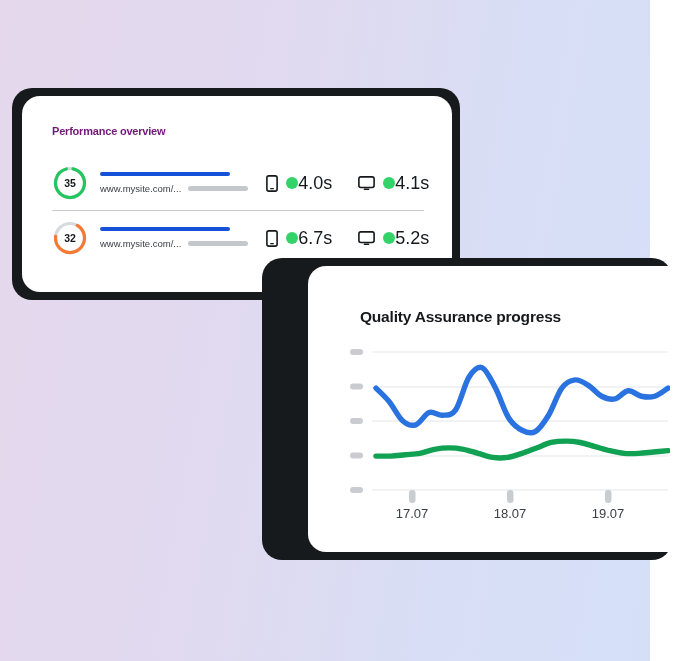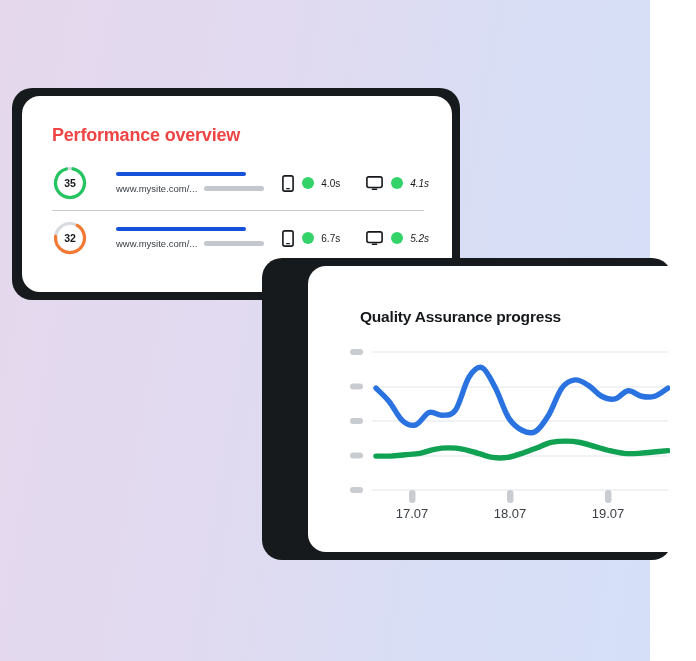--- a/index.html
+++ b/index.html
@@ -51,23 +51,23 @@
     left: 22px;
     top: 96px;
     width: 430px;
     height: 196px;
     padding: 0;
   }
   .perf-title {
     position: absolute;
     left: 30px;
     top: 29px;
-    font-size: 18px;
+    font-size: 11px;
     font-weight: bold;
-    color: #ef4444;
+    color: #701a75;
     letter-spacing: -0.2px;
   }
 
   .perf-rows {
     position: absolute;
     left: 30px;
     top: 60px;
     width: 372px;
   }
   .perf-row {
@@ -103,21 +103,21 @@
     display: flex;
     align-items: center;
     justify-content: center;
     font-size: 10.5px;
     font-weight: bold;
     color: #16191c;
   }
 
   
   .url-block {
-    margin-left: 28px;
+    margin-left: 12px;
     flex: 0 0 130px;
   }
   .url-bar-top {
     height: 4px;
     width: 130px;
     border-radius: 2px;
     background: #1552d8;
     margin-bottom: 7px;
   }
   .url-line {
@@ -136,35 +136,34 @@
     border-radius: 3px;
     background: #c4c8cc;
   }
 
   
   .metric {
     display: flex;
     align-items: center;
     margin-left: 18px;
   }
-  .metric.desktop { margin-left: 26px; font-style: italic; }
+  .metric.desktop { margin-left: 26px; }
   .metric .dev-icon {
     display: block;
     flex: 0 0 auto;
   }
   .metric .dot {
     width: 12px;
     height: 12px;
     border-radius: 50%;
     margin-left: 8px;
     flex: 0 0 12px;
   }
   .metric .mval {
-    margin-left: 7px;
-    font-size: 10px;
+    font-size: 18px;
     color: #16191c;
     white-space: nowrap;
   }
 
   
   #qa-shadow {
     left: 262px;
     top: 258px;
     width: 410px;
     height: 302px;

